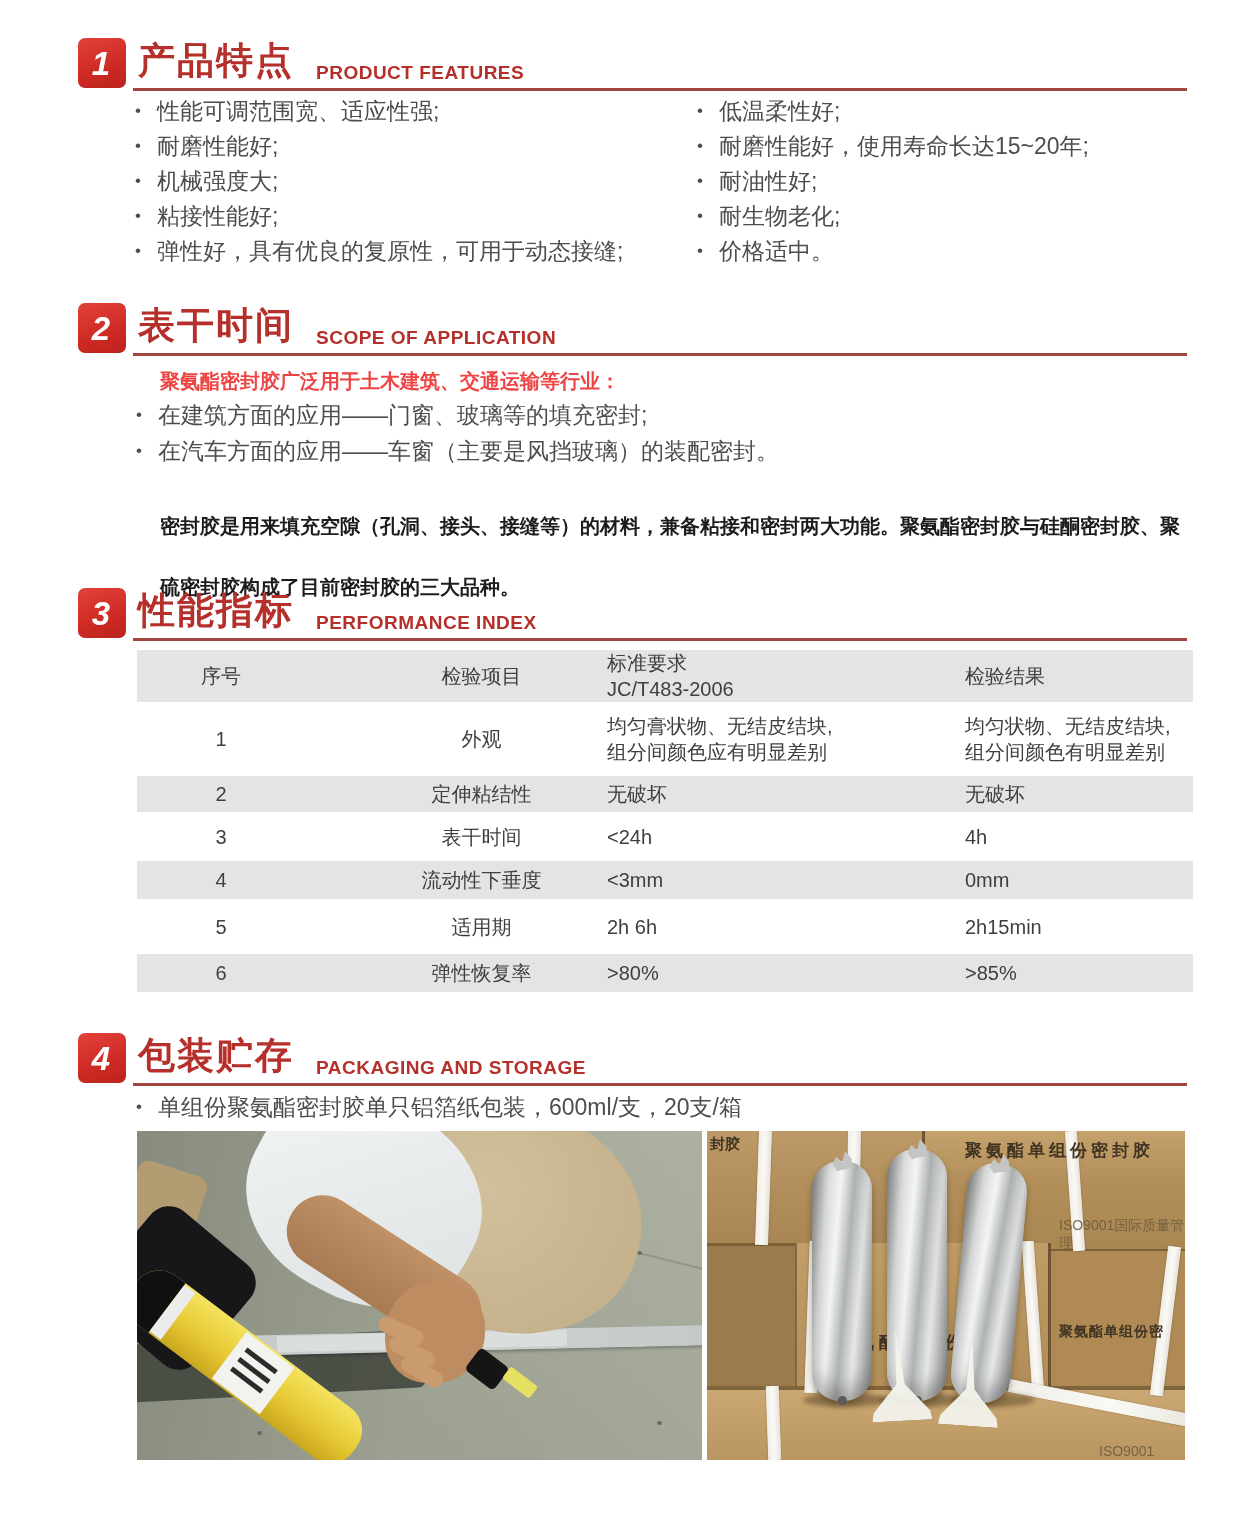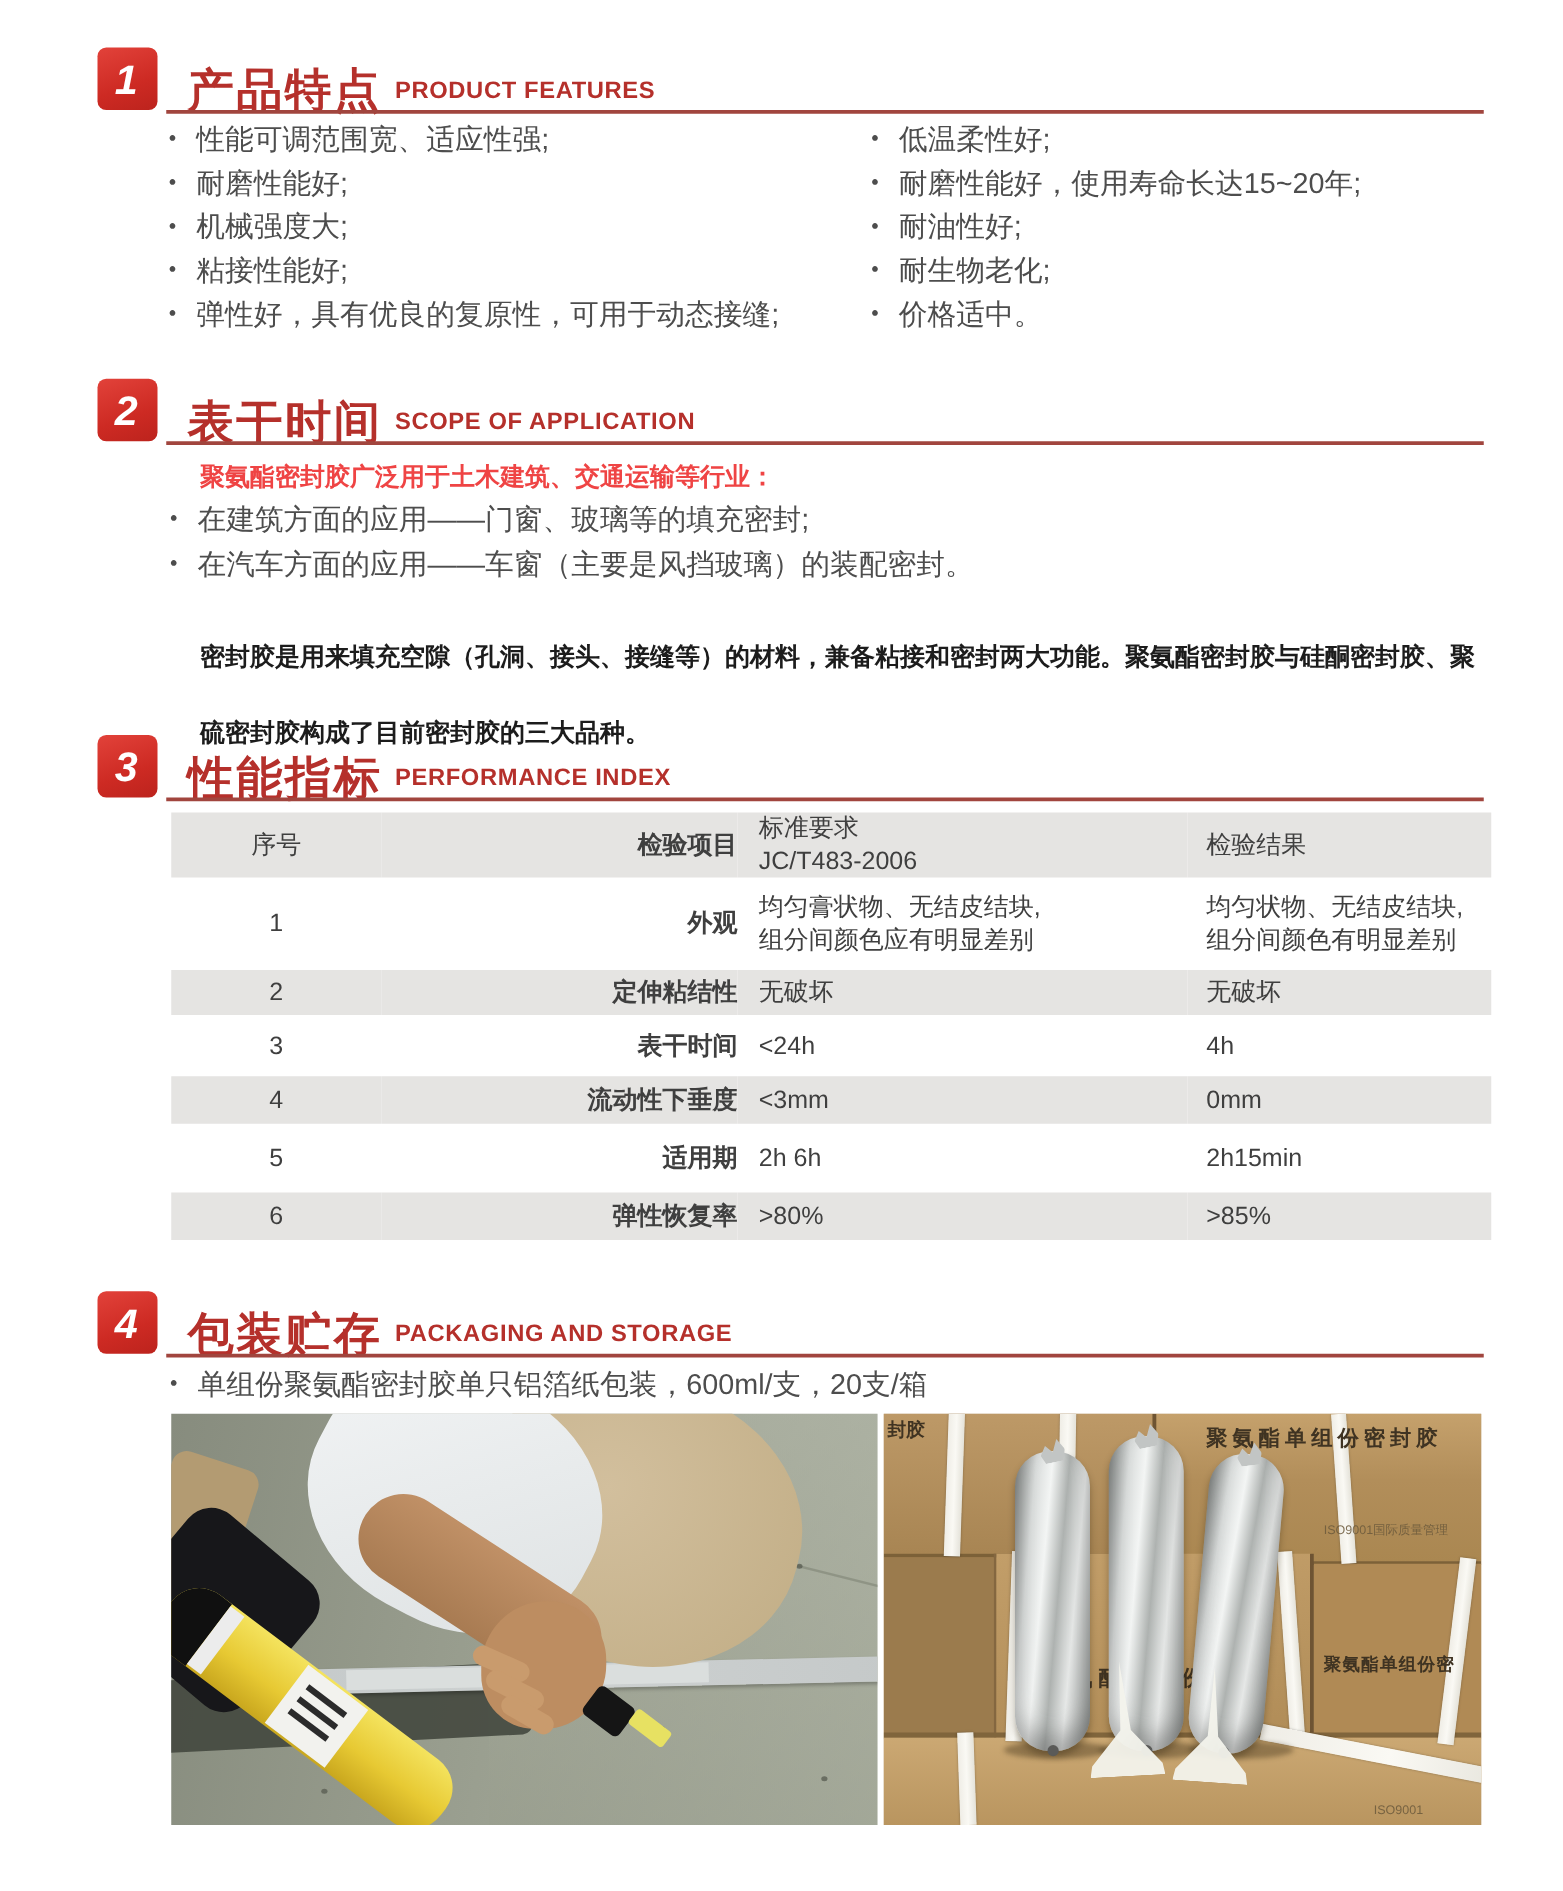--- a/index.html
+++ b/index.html
@@ -10,21 +10,21 @@
   }
   
   .sec-head{position:absolute;left:78px;width:1110px;height:60px;}
   .badge{
     position:absolute;left:0;top:0;width:48px;height:50px;border-radius:7px;
     background:linear-gradient(160deg,#e2423a 0%,#cd2a23 60%,#bc231d 100%);
     display:flex;align-items:center;justify-content:center;
   }
   .badge span{color:#fff;font-size:33px;font-weight:700;font-style:italic;line-height:1;transform:translateX(-1px);}
   .zh-title{
-    position:absolute;left:60px;top:-4px;margin:12px;font-size:37px;font-weight:800;
+    position:absolute;left:60px;top:-4px;margin:0;font-size:37px;font-weight:800;
     color:#b5302b;letter-spacing:2px;line-height:1.45;
   }
   .en-title{
     position:absolute;top:24px;font-size:19px;font-weight:700;color:#b5302b;letter-spacing:.5px;white-space:nowrap;
   }
   .rule{position:absolute;left:55px;top:50px;width:1054px;height:3px;background:#a1453e;}
   
   ul.blist{list-style:none;margin:0;padding:0;position:absolute;}
   ul.blist li{
     position:relative;padding-left:24px;font-size:23px;color:#4d4d4d;
@@ -34,21 +34,21 @@
   ul.blist.scope li{height:36px;}
   .bold-line{position:absolute;font-size:20px;font-weight:700;color:#ef4444;white-space:nowrap;}
   .bold-par{position:absolute;font-size:20px;font-weight:700;color:#1c1c1c;line-height:61px;}
   
   table.perf{position:absolute;left:137px;top:650px;width:1056px;border-collapse:collapse;table-layout:fixed;}
   table.perf th,table.perf td{
     font-size:20px;font-weight:400;color:#3f3f3f;vertical-align:middle;
     white-space:pre-line;padding:0;line-height:26px;
   }
   table.perf .c1{text-align:center;}
-  table.perf .c2{padding-left:68px;text-align:right;font-weight:bold;}
+  table.perf .c2{padding-left:68px;text-align:center;}
   table.perf .c3{padding-left:17px;text-align:left;}
   table.perf .c4{padding-left:15px;text-align:left;}
   tr.gray{background:#e5e4e2;}
   tr.hrow{height:52px;}  tr.r0{height:74px;}  tr.r1{height:36px;}
   tr.r2{height:49px;}    tr.r3{height:38px;}  tr.r4{height:55px;}  tr.r5{height:38px;}
   
   .photo{position:absolute;top:1131px;height:329px;overflow:hidden;background:#999;}
   .photo *{position:absolute;}
   
   #photoL{left:137px;width:565px;background:linear-gradient(100deg,#878c7e 0%,#959a8b 35%,#a1a697 65%,#aeb3a4 100%);}
@@ -83,21 +83,21 @@
   .rb-topR{left:218px;top:0;width:260px;height:118px;background:linear-gradient(180deg,#c5a16c 0%,#b28e5a 45%,#aa8751 100%);border-bottom:3px solid #7c6138;}
   .rb-midL{left:0;top:115px;width:88px;height:145px;background:#9b7b4d;}
   .rb-midC{left:90px;top:112px;width:252px;height:148px;background:linear-gradient(175deg,#c29e69,#b08c57);}
   .rb-midR{left:344px;top:120px;width:134px;height:140px;background:#b08a55;}
   .rb-seamV1{left:215px;top:0;width:3px;height:115px;background:#6e5433;}
   .rb-seamV2{left:341px;top:112px;width:3px;height:148px;background:#6e5433;}
   .rb-seamV3{left:88px;top:112px;width:2px;height:148px;background:#846740;}
   .rb-bot{left:0;top:255px;width:478px;height:74px;background:linear-gradient(180deg,#cba873,#b8945e);border-top:4px solid #80653c;}
   .strap{background:linear-gradient(90deg,#efede6,#faf9f4 50%,#e4e2d9);box-shadow:0 0 2px rgba(0,0,0,.3);}
   .rb-lab{color:#3f3322;font-weight:700;}
-  .rb-small{color:#6c5a3c;font-size:10px;opacity:.85;}
+  .rb-small{color:#6c5a3c;font-size:14px;opacity:.85;}
   .sausage{width:60px;height:240px;border-radius:28px;
     background:linear-gradient(95deg,#7e8280 0%,#d9dcdb 22%,#f3f5f4 38%,#aeb2b0 55%,#e7e9e8 72%,#878b89 100%);
     box-shadow:inset 0 -12px 18px rgba(60,60,60,.35), 0 4px 6px rgba(40,30,10,.35);}
   .crimp{left:20px;top:-9px;width:20px;height:18px;background:#c2c5c4;transform:rotate(-12deg);
     clip-path:polygon(0 60%,25% 20%,50% 55%,75% 0,100% 50%,85% 100%,15% 100%);}
   .nub{left:26px;bottom:-4px;width:9px;height:9px;background:#5a5a58;border-radius:50%;}
   .sshadow{width:84px;height:14px;background:rgba(40,30,10,.35);border-radius:50%;filter:blur(2px);}
   .cone{width:60px;height:92px;background:rgba(243,243,236,.95);
     clip-path:polygon(46% 0,57% 60%,97% 90%,100% 100%,0 100%,3% 90%,43% 60%);
     box-shadow:0 2px 3px rgba(0,0,0,.2);}

